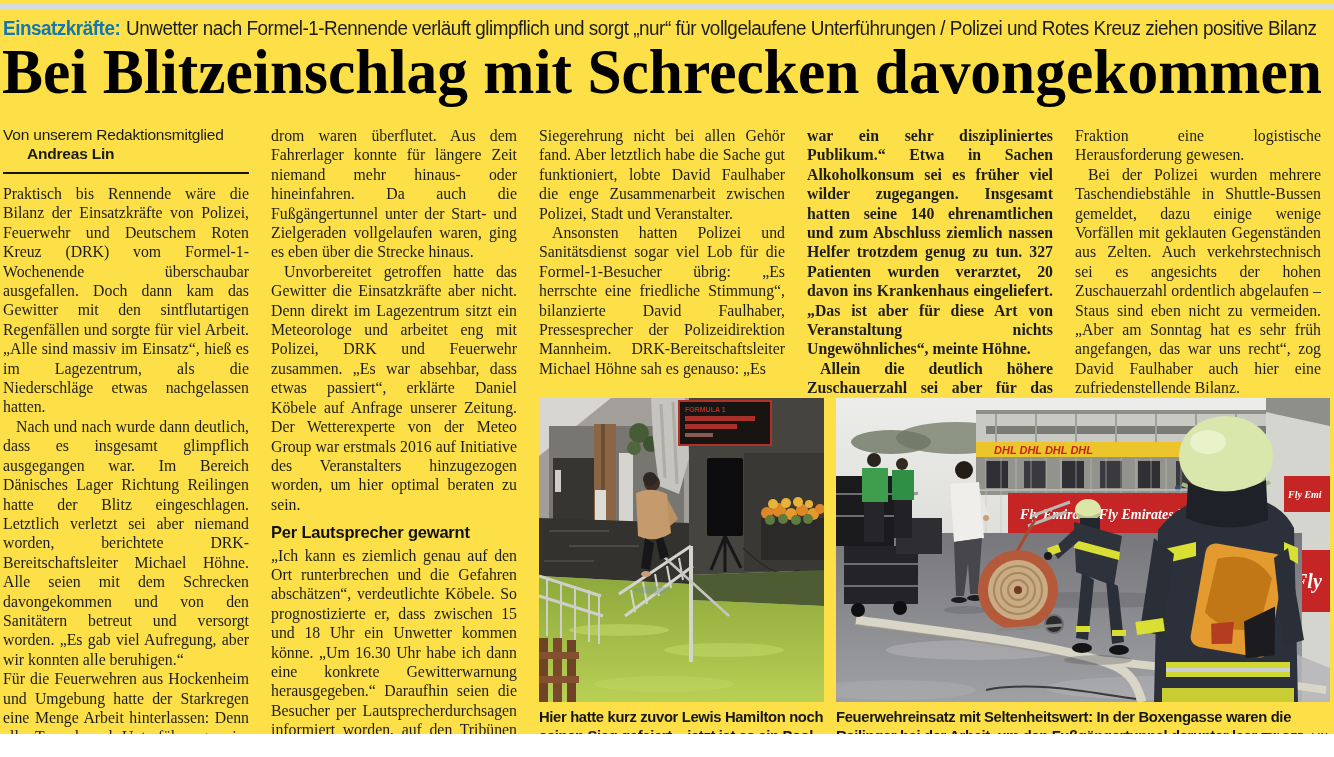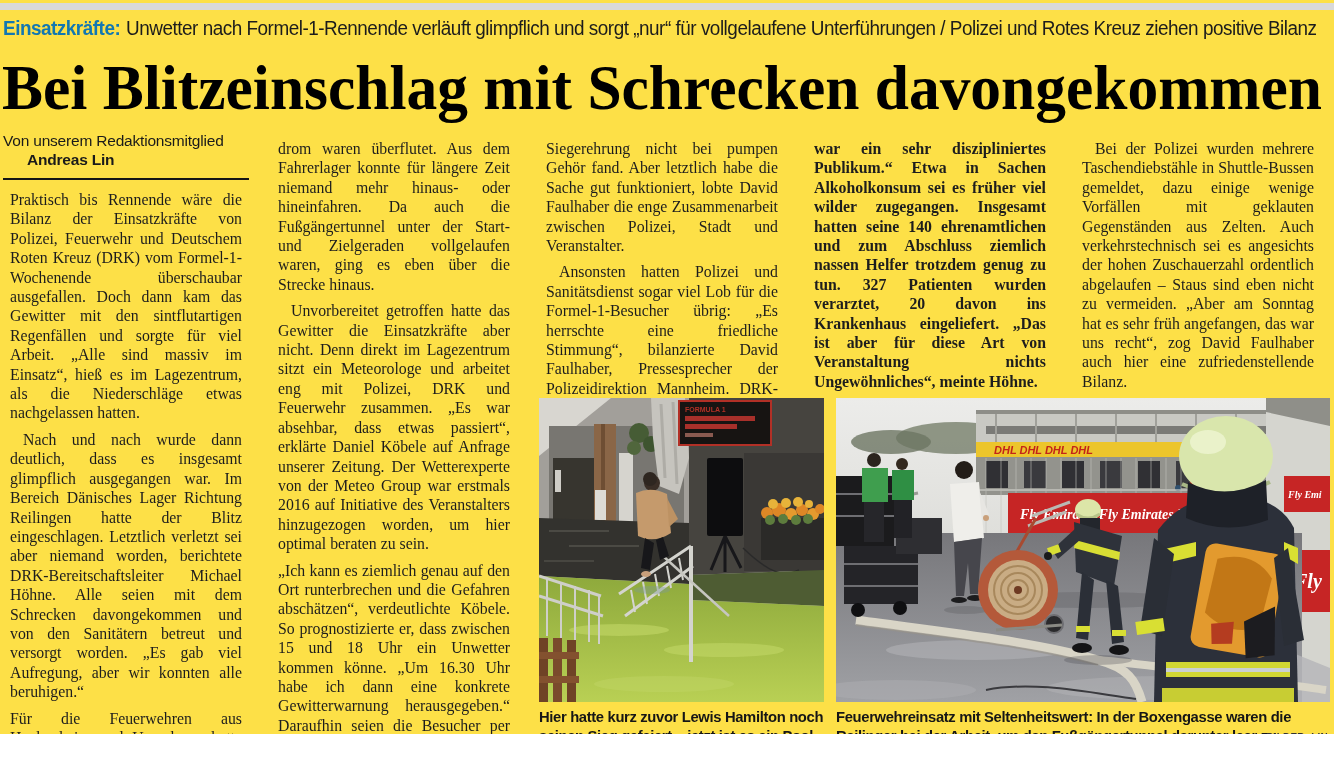--- a/index.html
+++ b/index.html
@@ -3,28 +3,28 @@
 <meta charset="utf-8">
 <style>
   html,body{margin:0;padding:0;background:#fff;}
   .page{position:relative;width:1334px;height:734px;background:#fde047;overflow:hidden;
         font-family:"Liberation Serif",serif;color:#1d1d1d;}
   .topbar{position:absolute;left:0;top:3px;width:1334px;height:7px;background:#d9d9d9;}
   .kicker{position:absolute;left:3px;top:17px;width:1331px;white-space:nowrap;
           font-family:"Liberation Sans",sans-serif;font-size:19.5px;letter-spacing:-0.5px;color:#1c1c1c;
           transform:scaleX(.97);transform-origin:left center;}
   .kicker-label{font-weight:bold;color:#1277b2;margin-right:6px;}
-  .headline-wrap{position:absolute;left:0;top:48px;width:1334px;height:76px;}
+  .headline-wrap{position:absolute;left:0;top:32px;width:1334px;height:76px;}
   .byline{font-family:"Liberation Sans",sans-serif;font-size:15.5px;line-height:18.5px;
           letter-spacing:-0.2px;color:#1a1a1a;}
   .byline .author{font-weight:bold;margin-left:24px;}
   .byline-rule{width:100%;height:2px;background:#151515;margin:9px 0 10px 0;}
-  .col{position:absolute;top:132px;width:246px;overflow:hidden;}
+  .col{position:absolute;top:126px;width:246px;overflow:hidden;}
   .body-text{font-size:15.8px;line-height:19.4px;text-align:justify;hyphens:auto;}
-  .p{margin:7px;text-align:justify;}
+  .p{margin:0;text-align:justify;}
   .p.indent{text-indent:13px;}
   .subhead{font-family:"Liberation Sans",sans-serif;font-weight:bold;font-size:16.5px;
            letter-spacing:-0.2px;margin:9px 0 3px 0;color:#111;}
   .photo{position:absolute;top:398px;height:304px;display:block;}
   .caption{position:absolute;top:708px;font-family:"Liberation Sans",sans-serif;font-weight:bold;
            font-size:14.8px;line-height:19px;letter-spacing:-0.35px;color:#161616;}
   .credit{position:absolute;right:2px;bottom:1px;font-size:10px;font-weight:bold;
           letter-spacing:0.2px;color:#333;}
 </style>
 </head>
@@ -51,34 +51,36 @@
     </div>
     <div class="byline-rule"></div>
     <p class="p">Praktisch bis Rennende wäre die Bilanz der Einsatzkräfte von Polizei, Feuerwehr und Deutschem Roten Kreuz (DRK) vom Formel-1-Wochenende überschaubar ausgefallen. Doch dann kam das Gewitter mit den sintflutartigen Regenfällen und sorgte für viel Arbeit. „Alle sind massiv im Einsatz“, hieß es im Lagezentrum, als die Niederschläge etwas nachgelassen hatten.</p>
     <p class="p indent">Nach und nach wurde dann deutlich, dass es insgesamt glimpflich ausgegangen war. Im Bereich Dänisches Lager Richtung Reilingen hatte der Blitz eingeschlagen. Letztlich verletzt sei aber niemand worden, berichtete DRK-Bereitschaftsleiter Michael Höhne. Alle seien mit dem Schrecken davongekommen und von den Sanitätern betreut und versorgt worden. „Es gab viel Aufregung, aber wir konnten alle beruhigen.“</p>
     <p class="p">Für die Feuerwehren aus Hockenheim und Umgebung hatte der Starkregen eine Menge Arbeit hinterlassen: Denn alle Tunnel und Unterführungen im und um das Moto-</p>
   </div>
 
   <div class="col body-text" style="left:271px;height:624px;">
     <p class="p">drom waren überflutet. Aus dem Fahrerlager konnte für längere Zeit niemand mehr hinaus- oder hineinfahren. Da auch die Fußgängertunnel unter der Start- und Zielgeraden vollgelaufen waren, ging es eben über die Strecke hinaus.</p>
     <p class="p indent">Unvorbereitet getroffen hatte das Gewitter die Einsatzkräfte aber nicht. Denn direkt im Lagezentrum sitzt ein Meteorologe und arbeitet eng mit Polizei, DRK und Feuerwehr zusammen. „Es war absehbar, dass etwas passiert“, erklärte Daniel Köbele auf Anfrage unserer Zeitung. Der Wetterexperte von der Meteo Group war erstmals 2016 auf Initiative des Veranstalters hinzugezogen worden, um hier optimal beraten zu sein.</p>
+    <div class="subhead">Per Lautsprecher gewarnt</div>
     <p class="p">„Ich kann es ziemlich genau auf den Ort runterbrechen und die Gefahren abschätzen“, verdeutlichte Köbele. So prognostizierte er, dass zwischen 15 und 18 Uhr ein Unwetter kommen könne. „Um 16.30 Uhr habe ich dann eine konkrete Gewitterwarnung herausgegeben.“ Daraufhin seien die Besucher per Lautsprecherdurchsagen informiert worden, auf den Tribünen zu bleiben – was aufgrund der gerade stattfindenden</p>
   </div>
 
   <div class="col body-text" style="left:539px;height:264px;">
-    <p class="p">Siegerehrung nicht bei pumpen Gehör fand. Aber letztlich habe die Sache gut funktioniert, lobte David Faulhaber die enge Zusammenarbeit zwischen Polizei, Stadt und Veranstalter.</p>
+    <p class="p">Siegerehrung nicht bei allen Gehör fand. Aber letztlich habe die Sache gut funktioniert, lobte David Faulhaber die enge Zusammenarbeit zwischen Polizei, Stadt und Veranstalter.</p>
     <p class="p indent">Ansonsten hatten Polizei und Sanitätsdienst sogar viel Lob für die Formel-1-Besucher übrig: „Es herrschte eine friedliche Stimmung“, bilanzierte David Faulhaber, Pressesprecher der Polizeidirektion Mannheim. DRK-Bereitschaftsleiter Michael Höhne sah es genauso: „Es</p>
   </div>
 
   <div class="col body-text" style="left:807px;height:268px;font-weight:bold;">
     <p class="p">war ein sehr diszipliniertes Publikum.“ Etwa in Sachen Alkoholkonsum sei es früher viel wilder zugegangen. Insgesamt hatten seine 140 ehrenamtlichen und zum Abschluss ziemlich nassen Helfer trotzdem genug zu tun. 327 Patienten wurden verarztet, 20 davon ins Krankenhaus eingeliefert. „Das ist aber für diese Art von Veranstaltung nichts Ungewöhnliches“, meinte Höhne.</p>
     <p class="p indent">Allein die deutlich höhere Zuschauerzahl sei aber für das DRK und alle Beteiligte aus der Blaulicht-</p>
   </div>
 
   <div class="col body-text" style="left:1075px;height:268px;">
+    <p class="p">Fraktion eine logistische Herausforderung gewesen.</p>
     <p class="p indent">Bei der Polizei wurden mehrere Taschendiebstähle in Shuttle-Bussen gemeldet, dazu einige wenige Vorfällen mit geklauten Gegenständen aus Zelten. Auch verkehrstechnisch sei es angesichts der hohen Zuschauerzahl ordentlich abgelaufen – Staus sind eben nicht zu vermeiden. „Aber am Sonntag hat es sehr früh angefangen, das war uns recht“, zog David Faulhaber auch hier eine zufriedenstellende Bilanz.</p>
   </div>
 
   <svg class="photo" style="left:539px;width:285px;" viewBox="0 0 285 304" preserveAspectRatio="none">
     <defs>
       <linearGradient id="turf" x1="0" y1="0" x2="0" y2="1">
         <stop offset="0" stop-color="#8ea93c"></stop>
           <stop offset="1" stop-color="#b9d054"></stop>
       </linearGradient>
     </defs>

